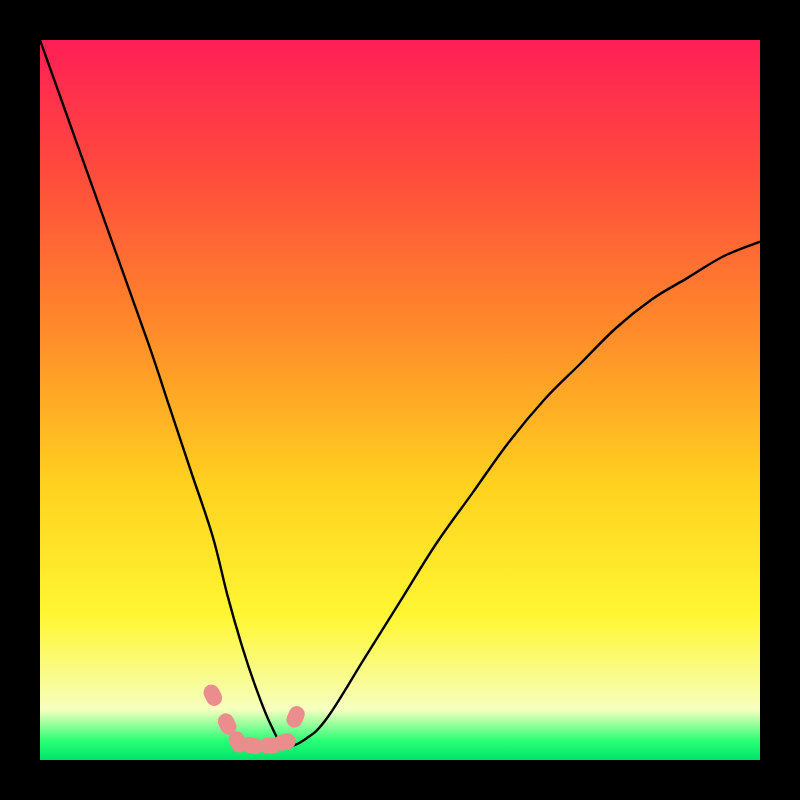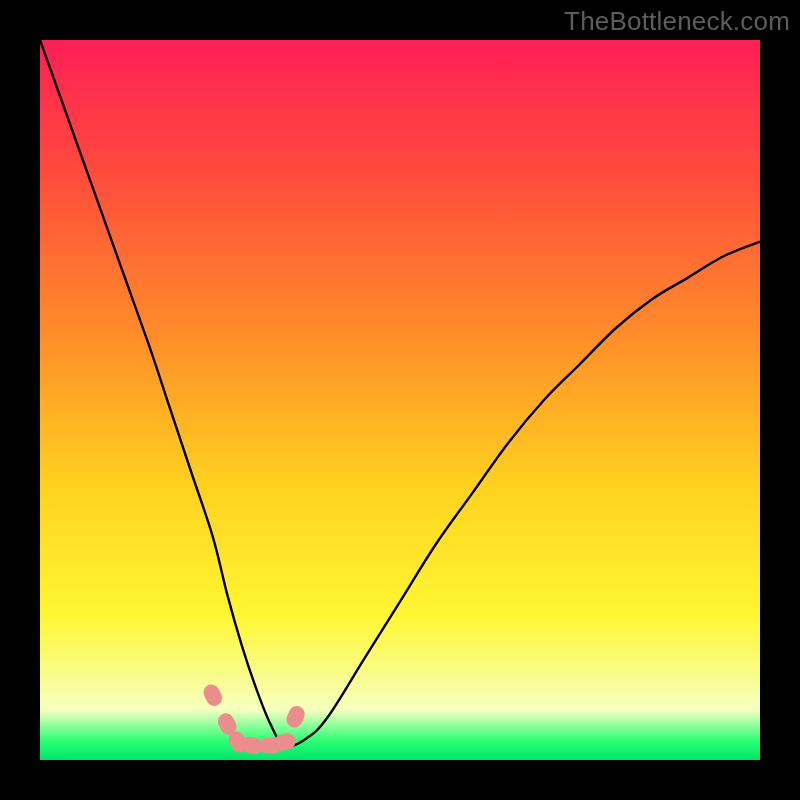--- a/index.html
+++ b/index.html
@@ -38,21 +38,20 @@
     height: 720px;
   }
   svg {
     display: block;
   }
 </style>
 </head>
 <body>
 
 <div class="frame">
-  <div class="watermark">TheBottleneck.com</div>
   <div class="plot-wrap">
     <svg id="plot-svg" width="720" height="720" viewBox="0 0 720 720">
       <defs>
         <linearGradient id="bg-grad" x1="0" y1="0" x2="0" y2="1">
             <stop offset="0%" stop-color="#ff1f56"></stop>
             <stop offset="18%" stop-color="#ff4a3d"></stop>
             <stop offset="40%" stop-color="#ff8a2a"></stop>
             <stop offset="62%" stop-color="#ffd21f"></stop>
             <stop offset="80%" stop-color="#fff733"></stop>
             <stop offset="93%" stop-color="#f6ffbf"></stop>

